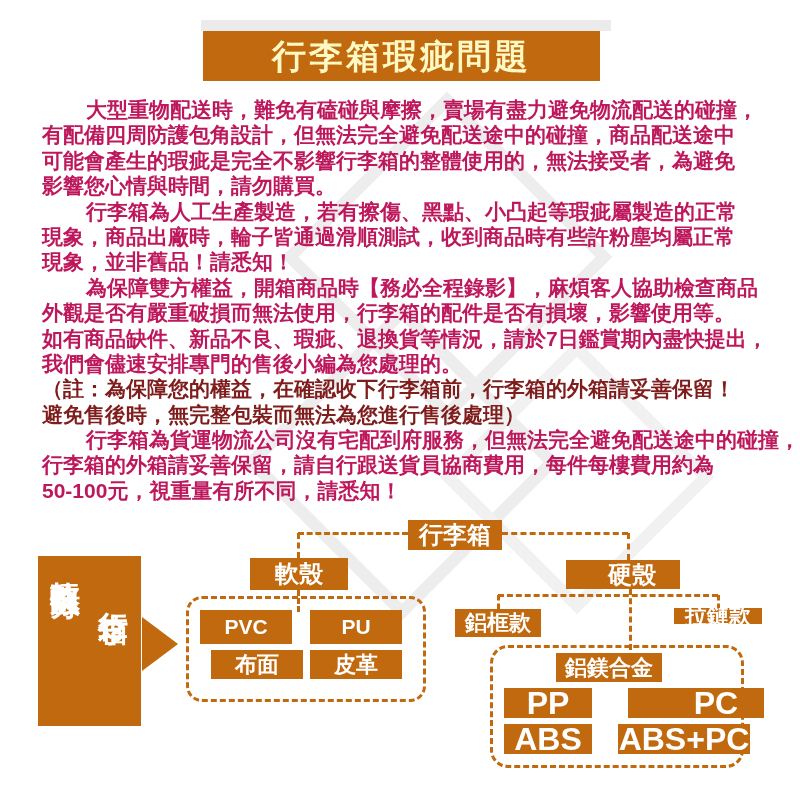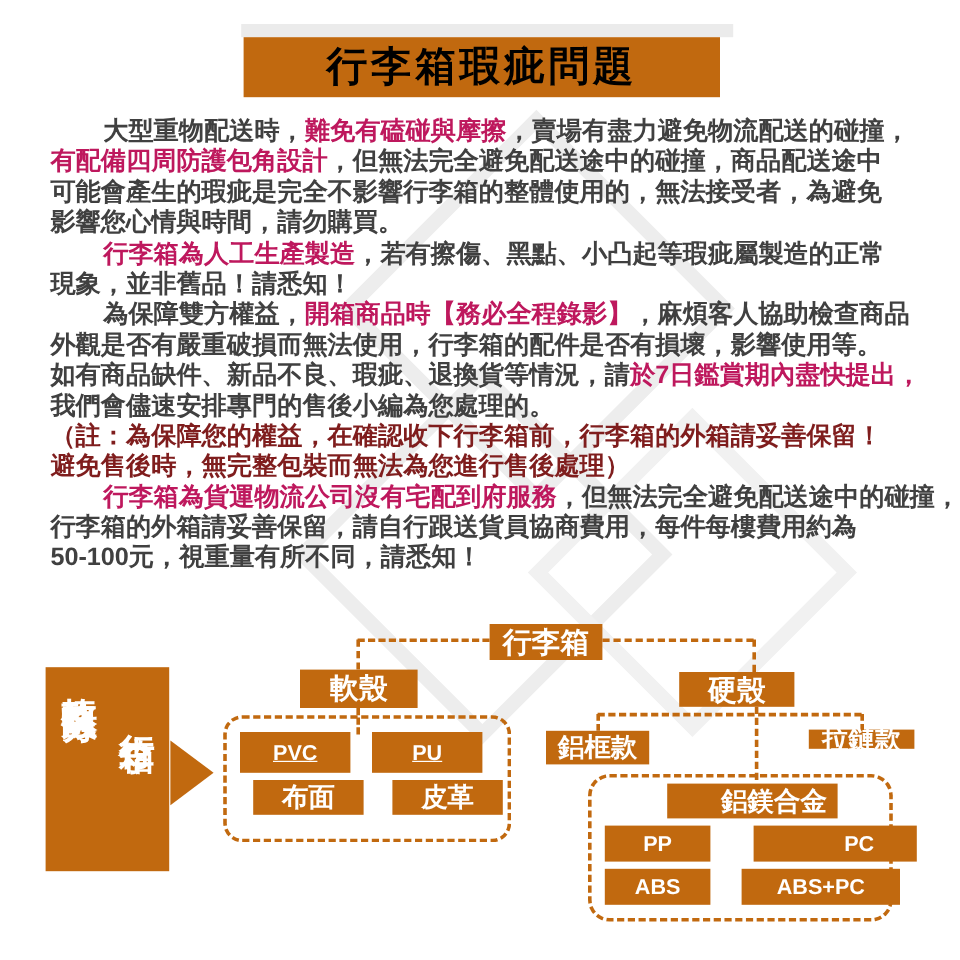--- a/index.html
+++ b/index.html
@@ -3,62 +3,63 @@
 <meta charset="utf-8">
 <style>
   html,body{margin:0;padding:0;background:#ffffff;}
   .page{position:relative;width:800px;height:800px;background:#ffffff;overflow:hidden;
         font-family:"Liberation Sans",sans-serif;}
   
   .wm{position:absolute;border:12px solid #ededed;transform:rotate(45deg);z-index:0;}
   
   .topstrip{position:absolute;left:201px;top:20px;width:410px;height:11px;background:#ebebeb;z-index:1;}
   .banner{position:absolute;left:203px;top:31px;width:397px;height:50px;background:#c1690f;
-          color:#000000;font-size:34px;font-weight:bold;text-align:center;line-height:51px;
+          color:#fef9c3;font-size:34px;font-weight:bold;text-align:center;line-height:51px;
           letter-spacing:3px;z-index:2;}
   
   .body{position:absolute;left:42px;top:97px;width:740px;z-index:2;
         font-size:21px;font-weight:bold;line-height:25.4px;white-space:nowrap;color:#1f1f1f;}
   .line{height:25.4px;}
   .indent{padding-left:44px;}
-  .t-black{color:#404040;}
+  .t-black{color:#be185d;}
   .t-orange{color:#be185d;}
   .t-red{color:#7f1d1d;}
   
   .obox{position:absolute;background:#c1690f;color:#ffffff;font-weight:bold;text-align:center;
         display:flex;align-items:center;justify-content:center;z-index:3;}
   .dashbox{position:absolute;border:3px dashed #c1690f;border-radius:18px;z-index:2;background:transparent;}
   .dl-h{position:absolute;border-top:3px dashed #c1690f;height:0;z-index:2;}
   .dl-v{position:absolute;border-left:3px dashed #c1690f;width:0;z-index:2;}
   .sideband{position:absolute;left:38px;top:556px;width:103px;height:170px;background:#c1690f;z-index:3;}
   .vtext{position:absolute;writing-mode:vertical-rl;text-orientation:upright;color:#ffffff;
          font-weight:bold;font-size:30px;letter-spacing:2px;z-index:4;}
   .arrow-right{position:absolute;left:142px;top:617px;width:0;height:0;z-index:3;
          border-top:27px solid transparent;border-bottom:27px solid transparent;
          border-left:36px solid #c1690f;}
-  .fs22{font-size:22px;} .fs24{font-size:24px;} .fs25{font-size:18px;} .fs26{font-size:18px;text-decoration:underline;}
+  .fs22{font-size:22px;} .fs24{font-size:24px;} .fs25{font-size:32px;} .fs26{font-size:21px;}
 </style>
 </head>
 <body>
 
 <div class="page">
 
   <div class="wm" style="left:330px;top:140px;width:210px;height:210px;"></div>
   <div class="wm" style="left:290px;top:350px;width:200px;height:200px;"></div>
   <div class="wm" style="left:480px;top:380px;width:170px;height:170px;border-color:#f1f1f1;"></div>
 
   <div class="topstrip"></div>
   <div class="banner">行李箱瑕疵問題</div>
 
   <div class="body">
     <div class="line indent"><span class="t-black">大型重物配送時，</span><span class="t-orange">難免有磕碰與摩擦</span><span class="t-black">，賣場有盡力避免物流配送的碰撞，</span></div>
     <div class="line"><span class="t-orange">有配備四周防護包角設計</span><span class="t-black">，但無法完全避免配送途中的碰撞，商品配送途中</span></div>
     <div class="line"><span class="t-black">可能會產生的瑕疵是完全不影響行李箱的整體使用的，無法接受者，為避免</span></div>
     <div class="line"><span class="t-black">影響您心情與時間，請勿購買。</span></div>
     <div class="line indent"><span class="t-orange">行李箱為人工生產製造</span><span class="t-black">，若有擦傷、黑點、小凸起等瑕疵屬製造的正常</span></div>
+    <div class="line"><span class="t-black">現象，商品出廠時，</span><span class="t-orange">輪子皆通過滑順測試</span><span class="t-black">，收到商品時有些許粉塵均屬正常</span></div>
     <div class="line"><span class="t-black">現象，並非舊品！請悉知！</span></div>
     <div class="line indent"><span class="t-black">為保障雙方權益，</span><span class="t-orange">開箱商品時【務必全程錄影】</span><span class="t-black">，麻煩客人協助檢查商品</span></div>
     <div class="line"><span class="t-black">外觀是否有嚴重破損而無法使用，行李箱的配件是否有損壞，影響使用等。</span></div>
     <div class="line"><span class="t-black">如有商品缺件、新品不良、瑕疵、退換貨等情況，請</span><span class="t-orange">於7日鑑賞期內盡快提出，</span></div>
     <div class="line"><span class="t-black">我們會儘速安排專門的售後小編為您處理的。</span></div>
     <div class="line"><span class="t-red">（註：為保障您的權益，在確認收下行李箱前，行李箱的外箱請妥善保留！</span></div>
     <div class="line"><span class="t-red">避免售後時，無完整包裝而無法為您進行售後處理）</span></div>
     <div class="line indent"><span class="t-orange">行李箱為貨運物流公司沒有宅配到府服務</span><span class="t-black">，但無法完全避免配送途中的碰撞，</span></div>
     <div class="line"><span class="t-black">行李箱的外箱請妥善保留，請自行跟送貨員協商費用，每件每樓費用約為</span></div>
     <div class="line"><span class="t-black">50-100元，視重量有所不同，請悉知！</span></div>
@@ -74,27 +75,27 @@
   <div class="dl-v" style="left:497px;top:595px;height:14px;"></div>
   <div class="dl-v" style="left:717px;top:595px;height:14px;"></div>
 
   <div class="obox fs24" style="left:408px;top:520px;width:94px;height:30px;">行李箱</div>
 
   <div class="obox fs24" style="left:250px;top:558px;width:98px;height:32px;">軟殼</div>
   <div class="dashbox" style="left:186px;top:596px;width:234px;height:100px;border-radius:16px;"></div>
   <div class="obox fs26" style="left:200px;top:610px;width:92px;height:34px;">PVC</div>
   <div class="obox fs26" style="left:310px;top:610px;width:92px;height:34px;">PU</div>
   <div class="obox fs22" style="left:200px;top:650px;width:92px;height:29px;margin-left:11px;">布面</div>
-  <div class="obox fs22" style="left:310px;top:650px;width:92px;height:29px;margin-left:17px;">皮革</div>
+  <div class="obox fs22" style="left:310px;top:650px;width:92px;height:29px;">皮革</div>
 
-  <div class="obox fs24" style="left:566px;top:560px;width:96px;height:29px;">硬殼</div>
+  <div class="obox fs24" style="left:566px;top:560px;width:96px;height:29px;padding-left:18px;">硬殼</div>
   <div class="obox fs22" style="left:455px;top:609px;width:86px;height:28px;">鋁框款</div>
   <div class="obox fs22" style="left:674px;top:608px;width:88px;height:16px;text-align:right;">拉鏈款</div>
   <div class="dashbox" style="left:490px;top:645px;width:248px;height:117px;"></div>
-  <div class="obox fs22" style="left:556px;top:653px;width:106px;height:29px;padding-left:36px;">鋁鎂合金</div>
+  <div class="obox fs22" style="left:556px;top:653px;width:106px;height:29px;">鋁鎂合金</div>
   <div class="obox fs25" style="left:504px;top:688px;width:88px;height:30px;">PP</div>
   <div class="obox fs25" style="left:628px;top:688px;width:96px;height:30px;padding-left:40px;">PC</div>
   <div class="obox fs25" style="left:504px;top:724px;width:88px;height:30px;">ABS</div>
   <div class="obox fs25" style="left:618px;top:724px;width:132px;height:30px;">ABS+PC</div>
 
   <div class="sideband"></div>
   <div class="vtext" style="left:44px;top:558px;height:168px;">軟硬殼區分</div>
   <div class="vtext" style="left:92px;top:588px;height:110px;">行李箱</div>
   <div class="arrow-right"></div>
 

